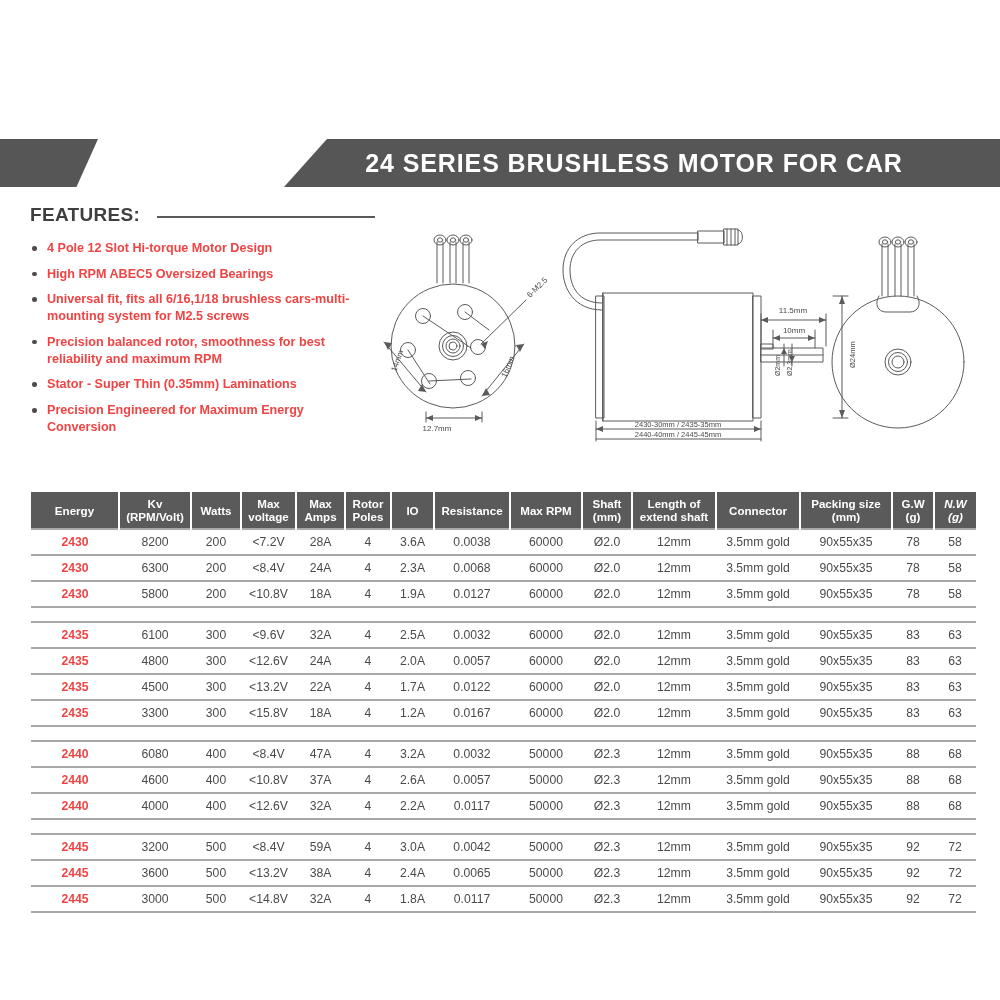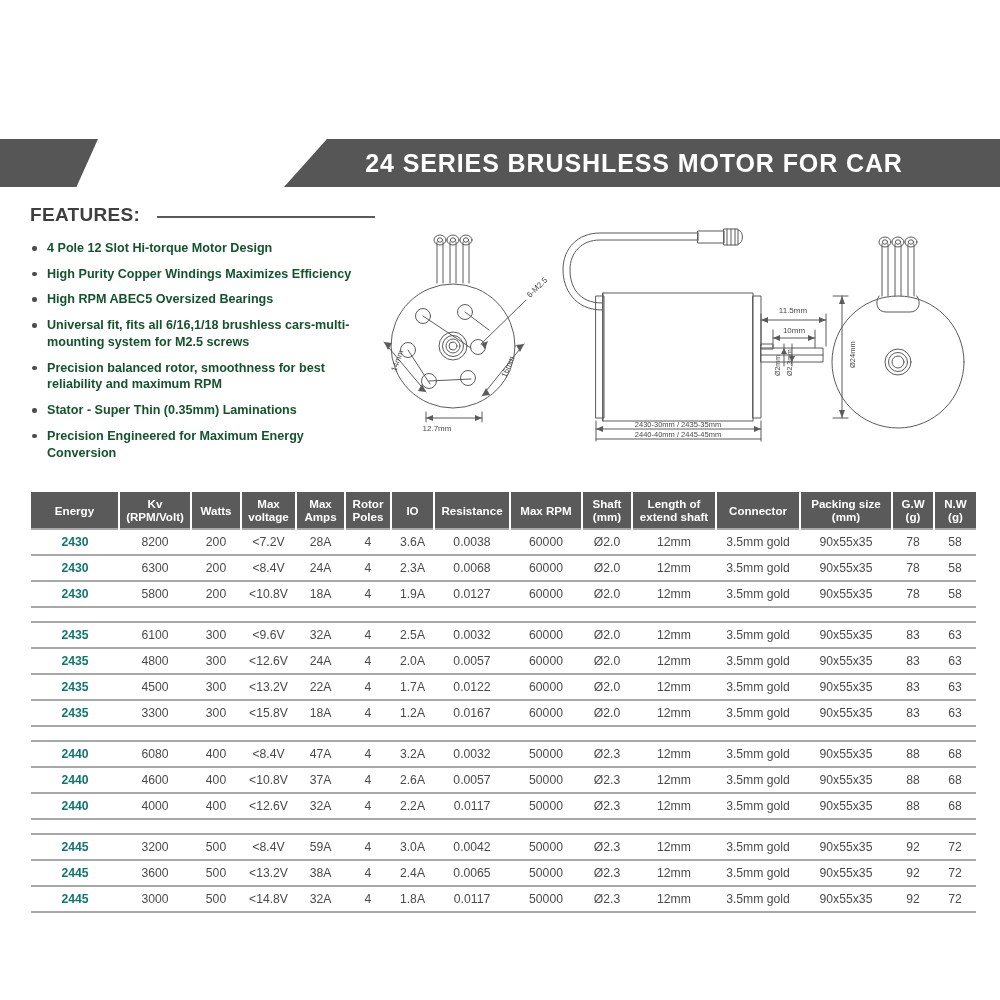--- a/index.html
+++ b/index.html
@@ -33,48 +33,48 @@
   }
 
   
   .features{position:absolute;left:30px;top:196px;width:345px;}
   .feat-head{display:flex;align-items:baseline;gap:17px;}
   .feat-head .label{font-size:19px;font-weight:bold;color:#3f3f3f;letter-spacing:.3px;}
   .feat-head .rule{flex:1;height:2px;background:#5a5a5a;position:relative;top:-3px;}
   .feat-list{list-style:none;margin:14px 0 0 0;padding:0;}
   .feat-list li{
     position:relative;padding-left:17px;margin-bottom:9px;
-    font-size:12.6px;line-height:1.33;color:#14532d;font-weight:600;
+    font-size:12.6px;line-height:1.33;color:#ef4444;font-weight:600;
   }
   .feat-list li::before{
     content:"";position:absolute;left:2px;top:6px;
     width:4.5px;height:4.5px;border-radius:50%;background:#4c4c4c;
   }
 
   
   .drawings{position:absolute;left:378px;top:218px;width:610px;height:232px;}
   .drawings svg{display:block;}
 
   
   .spec-table{position:absolute;left:31px;top:484px;width:938px;}
   table{border-collapse:collapse;width:938px;table-layout:fixed;}
   thead th{
     background:#5a5a5a;color:#ffffff;
     font-size:11.6px;font-weight:bold;line-height:1.14;
     padding:5px 1px;text-align:center;vertical-align:middle;
     border-right:2px solid #ffffff;
   }
-  thead th:last-child{border-right:none;}
+  thead th:last-child{border-right:none;font-style:italic;}
   tbody td{
     font-size:12.2px;text-align:center;color:#4a4a4a;
     padding:3px 1px 3px;height:18px;
     border-bottom:2px solid #a8a8a8;
     background:#fff;
   }
-  tbody td.pname{font-weight:bold;color:#0f766e;}
+  tbody td.pname{font-weight:bold;color:#ef4444;}
   tbody tr.spacer td{
     border-bottom:none;height:13px;padding:0;
   }
   tbody tr.gaptop td{border-top:2px solid #a8a8a8;}
   
   tbody td{box-shadow:inset -3px 0 0 #fff, inset 3px 0 0 #fff;}
 </style>
 </head>
 <body>
 
@@ -86,21 +86,20 @@
     <div class="banner-title">24 SERIES BRUSHLESS MOTOR FOR CAR</div>
   </div>
 
   <div class="features">
     <div class="feat-head">
       <span class="label">FEATURES:</span>
       <span class="rule"></span>
     </div>
     <ul class="feat-list" id="feat-list">
         <li>4 Pole 12 Slot Hi-torque Motor Design</li>
-        <li>High Purity Copper Windings Maximizes Efficiency</li>
         <li>High RPM ABEC5 Oversized Bearings</li>
         <li>Universal fit, fits all 6/16,1/18 brushless cars-multi-mounting system for M2.5 screws</li>
         <li>Precision balanced rotor, smoothness for best reliability and maximum RPM</li>
         <li>Stator - Super Thin (0.35mm) Laminations</li>
         <li>Precision Engineered for Maximum Energy Conversion</li>
       </ul>
   </div>
 
   <div class="drawings">
     <svg width="610" height="232" viewBox="0 0 610 232">

